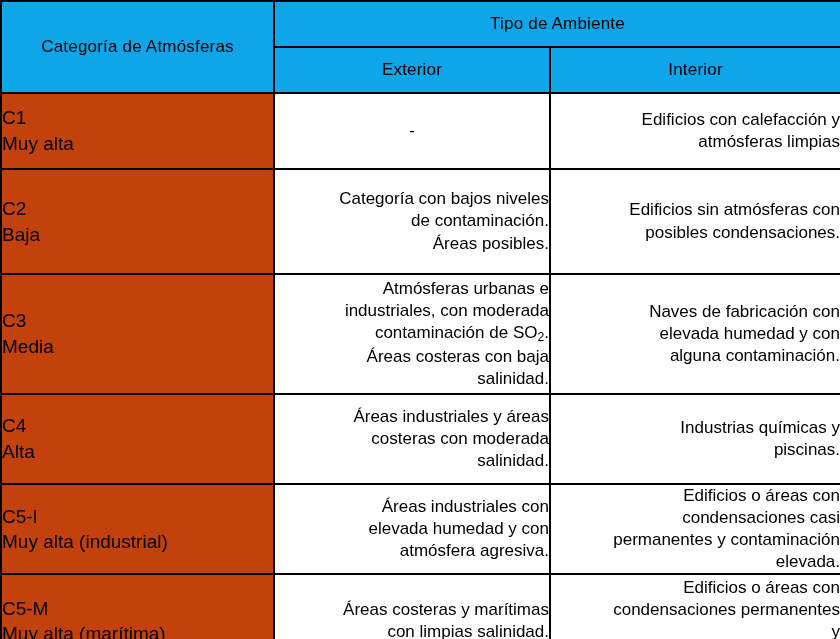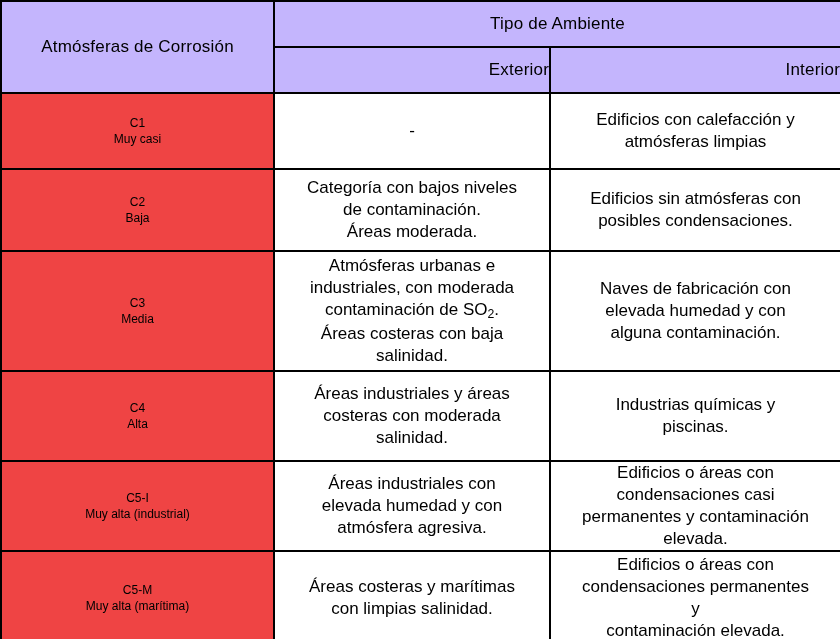--- a/index.html
+++ b/index.html
@@ -56,53 +56,53 @@
   #corrosion-table td,
   #corrosion-table th {
     border: 2px solid #000000;
     padding: 0;
     vertical-align: middle;
     font-weight: normal;
     background-clip: padding-box;
   }
 
   .hdr {
-    background: #c4b5fd;
+    background: #0ea5e9;
     font-weight: bold;
     font-size: 17px;
     text-align: center;
     letter-spacing: 0.2px;
   }
   .hdr-cat     { height: 90px; }
   .hdr-ambient { height: 44px; }
-  .hdr-sub     { height: 44px; text-align: right; }
+  .hdr-sub     { height: 44px; }
 
   .cat-cell {
-    background: #ef4444;
-    text-align: center;
-    font-size: 12px;
+    background: #c2410c;
+    text-align: left;
+    font-size: 19px;
     line-height: 1.35;
   }
 
   .desc-cell {
     background: #ffffff;
-    text-align: center;
+    text-align: right;
     font-size: 17px;
     line-height: 1.30;
     padding: 0 8px;
   }
   .desc-cell.center { text-align: center; }
 
   .desc-cell .line,
   .cat-cell  .line { display: block; white-space: nowrap; }
 
   sub { font-size: 0.72em; vertical-align: -0.22em; }
 
   .r1 { height: 76px; }
-  .r2 { height: 82px; }
+  .r2 { height: 105px; }
   .r3 { height: 120px; }
   .r4 { height: 90px; }
   .r5 { height: 90px; }
   .r6 { height: 94px; }
 
   col.c-cat { width: 273px; }
   col.c-ext { width: 276px; }
   col.c-int { width: 291px; }
 </style>
 </head>
@@ -113,51 +113,51 @@
   <div id="watermark">eniería</div>
 
   <table id="corrosion-table">
     <colgroup>
       <col class="c-cat">
       <col class="c-ext">
       <col class="c-int">
     </colgroup>
     <thead>
       <tr>
-        <th class="hdr hdr-cat" rowspan="2">Atmósferas de Corrosión</th>
+        <th class="hdr hdr-cat" rowspan="2">Categoría de Atmósferas</th>
         <th class="hdr hdr-ambient" colspan="2">Tipo de Ambiente</th>
       </tr>
       <tr>
         <th class="hdr hdr-sub">Exterior</th>
         <th class="hdr hdr-sub">Interior</th>
       </tr>
     </thead>
     <tbody id="table-body">
         <tr class="r1">
           <td class="cat-cell">
             <span class="line">C1</span>
-            <span class="line">Muy casi</span>
+            <span class="line">Muy alta</span>
           </td>
           <td class="desc-cell center">
             <span class="line">-</span>
           </td>
           <td class="desc-cell">
             <span class="line">Edificios con calefacción y</span>
             <span class="line">atmósferas limpias</span>
           </td>
         </tr>
         <tr class="r2">
           <td class="cat-cell">
             <span class="line">C2</span>
             <span class="line">Baja</span>
           </td>
           <td class="desc-cell">
             <span class="line">Categoría con bajos niveles</span>
             <span class="line">de contaminación.</span>
-            <span class="line">Áreas moderada.</span>
+            <span class="line">Áreas posibles.</span>
           </td>
           <td class="desc-cell">
             <span class="line">Edificios sin atmósferas con</span>
             <span class="line">posibles condensaciones.</span>
           </td>
         </tr>
         <tr class="r3">
           <td class="cat-cell">
             <span class="line">C3</span>
             <span class="line">Media</span>

